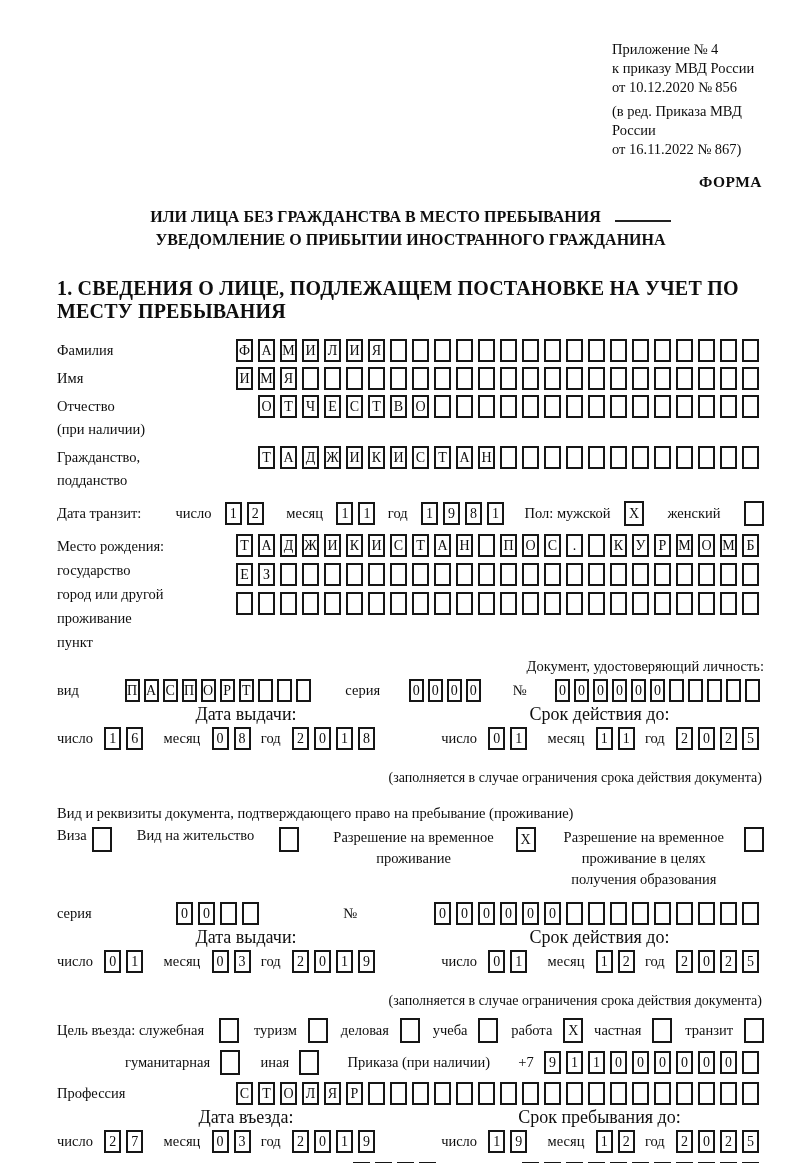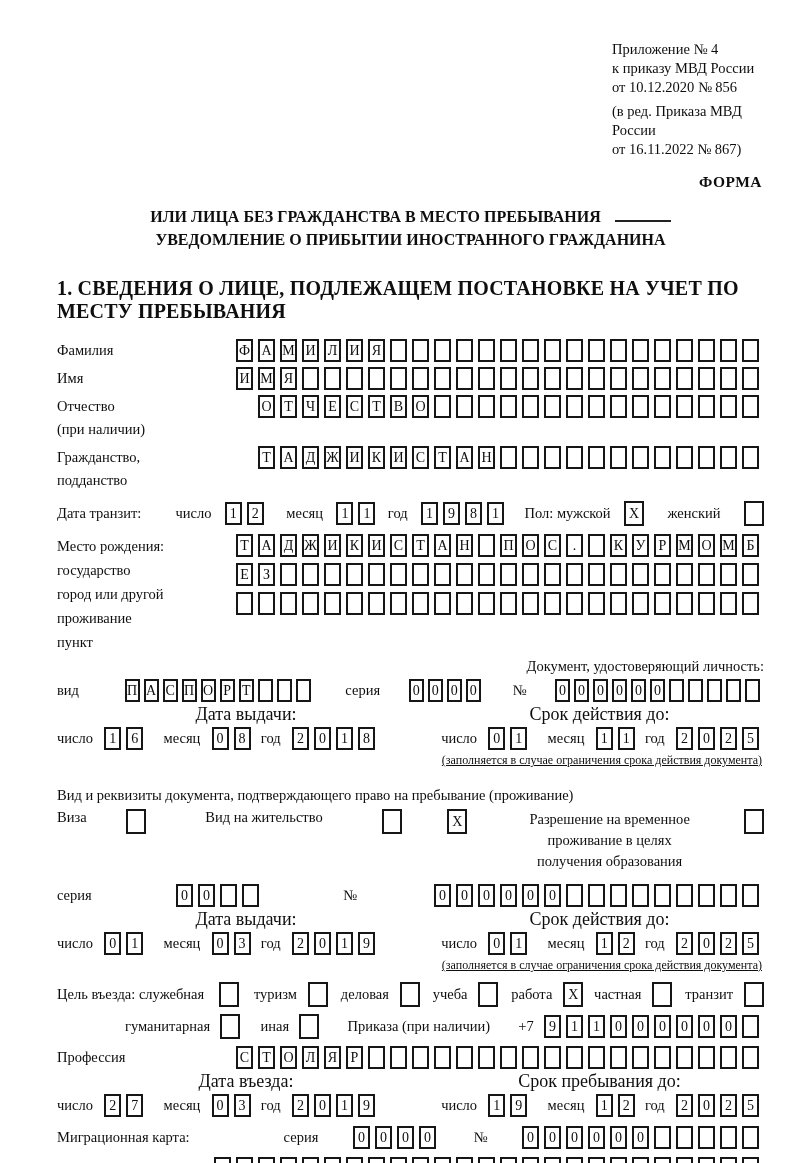--- a/index.html
+++ b/index.html
@@ -28,21 +28,21 @@
   .row.top{align-items:flex-start;}
   .lbl{flex:0 0 auto;}
   .lblcol{flex:0 0 auto;line-height:23px;}
   .lblcol span{display:block;}
   .w68{width:68px;} .w109{width:109px;} .w91{width:91px;} .w108{width:108px;} .w90{width:90px;}
   .dlbl{flex:0 0 auto;margin-right:6px;}
   .dgap{margin-left:10px;}
   .hdr2{display:flex;margin-top:2px;font-size:18px;}
   .hdr2 .h-left{width:378px;text-align:center;}
   .hdr2 .h-right{flex:1;text-align:center;}
-  .note-right{text-align:right;font-size:12px;margin-top:3px;padding-right:2px;text-decoration:underline;}
+  .note-right{text-align:right;font-size:14px;margin-top:20px;padding-right:2px;}
   .plain{margin-top:16px;line-height:22px;}
   .ctr{flex:0 0 auto;text-align:center;line-height:21px;}
   .rowgap{margin-bottom:6px;}
 </style>
 </head>
 <body>
 
 <div class="page">
 
   <div class="appendix">
@@ -383,20 +383,21 @@
 
   <div class="plain">
     <div>Вид и реквизиты документа, подтверждающего право на пребывание (проживание)</div>
   </div>
 
   <div class="row top" style="margin-top:3px">
     <span class="lbl">Виза</span>
     <span class="checkbox" style="margin-left:4px"></span>
     <span class="lbl" style="margin-left:24px">Вид на жительство</span>
     <span class="checkbox" style="margin-left:24px"></span>
+    <div class="ctr" style="width:182px;margin-left:22px">Разрешение на временное проживание</div>
     <span class="checkbox" style="margin-left:10px">X</span>
     <div class="ctr" style="width:186px;margin-left:14px">Разрешение на временное проживание в целях получения образования</div>
     <span class="checkbox" style="margin-left:6px"></span>
   </div>
 
   <div class="row" style="margin-top:12px">
     <span class="lbl" style="width:48px">серия</span>
     <span class="cells">
         <span class="cell">0</span>
         <span class="cell">0</span>

